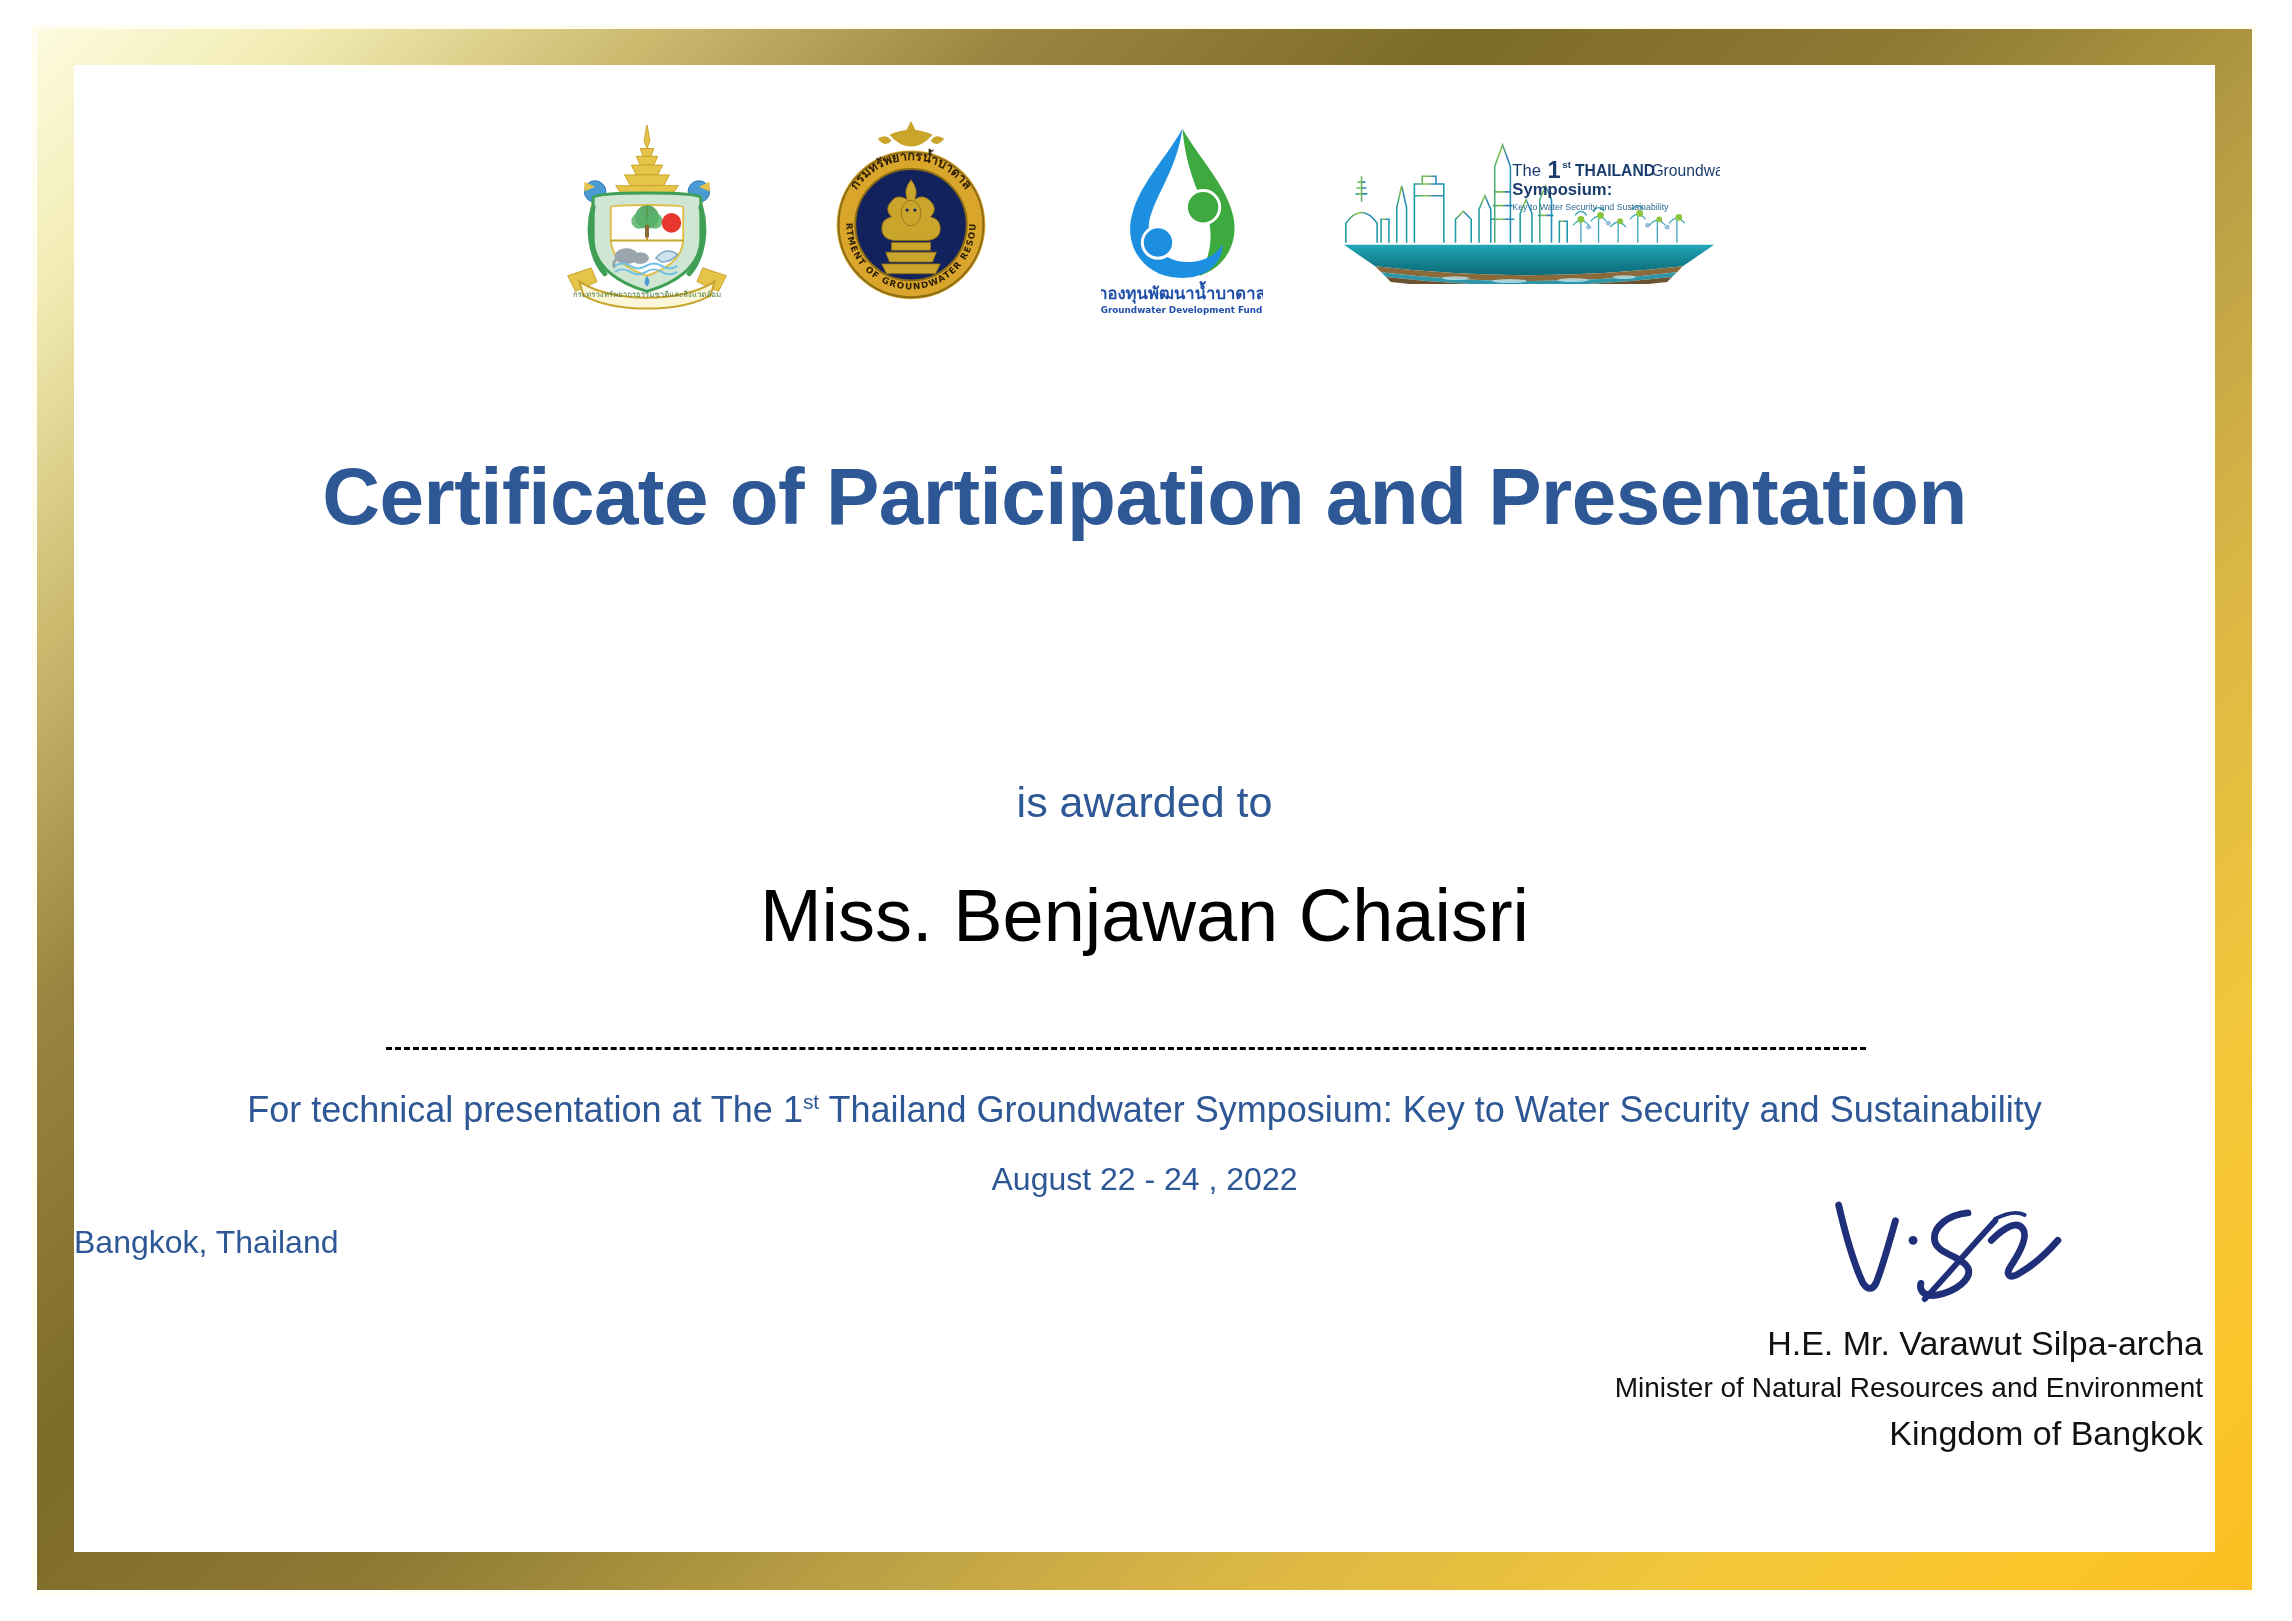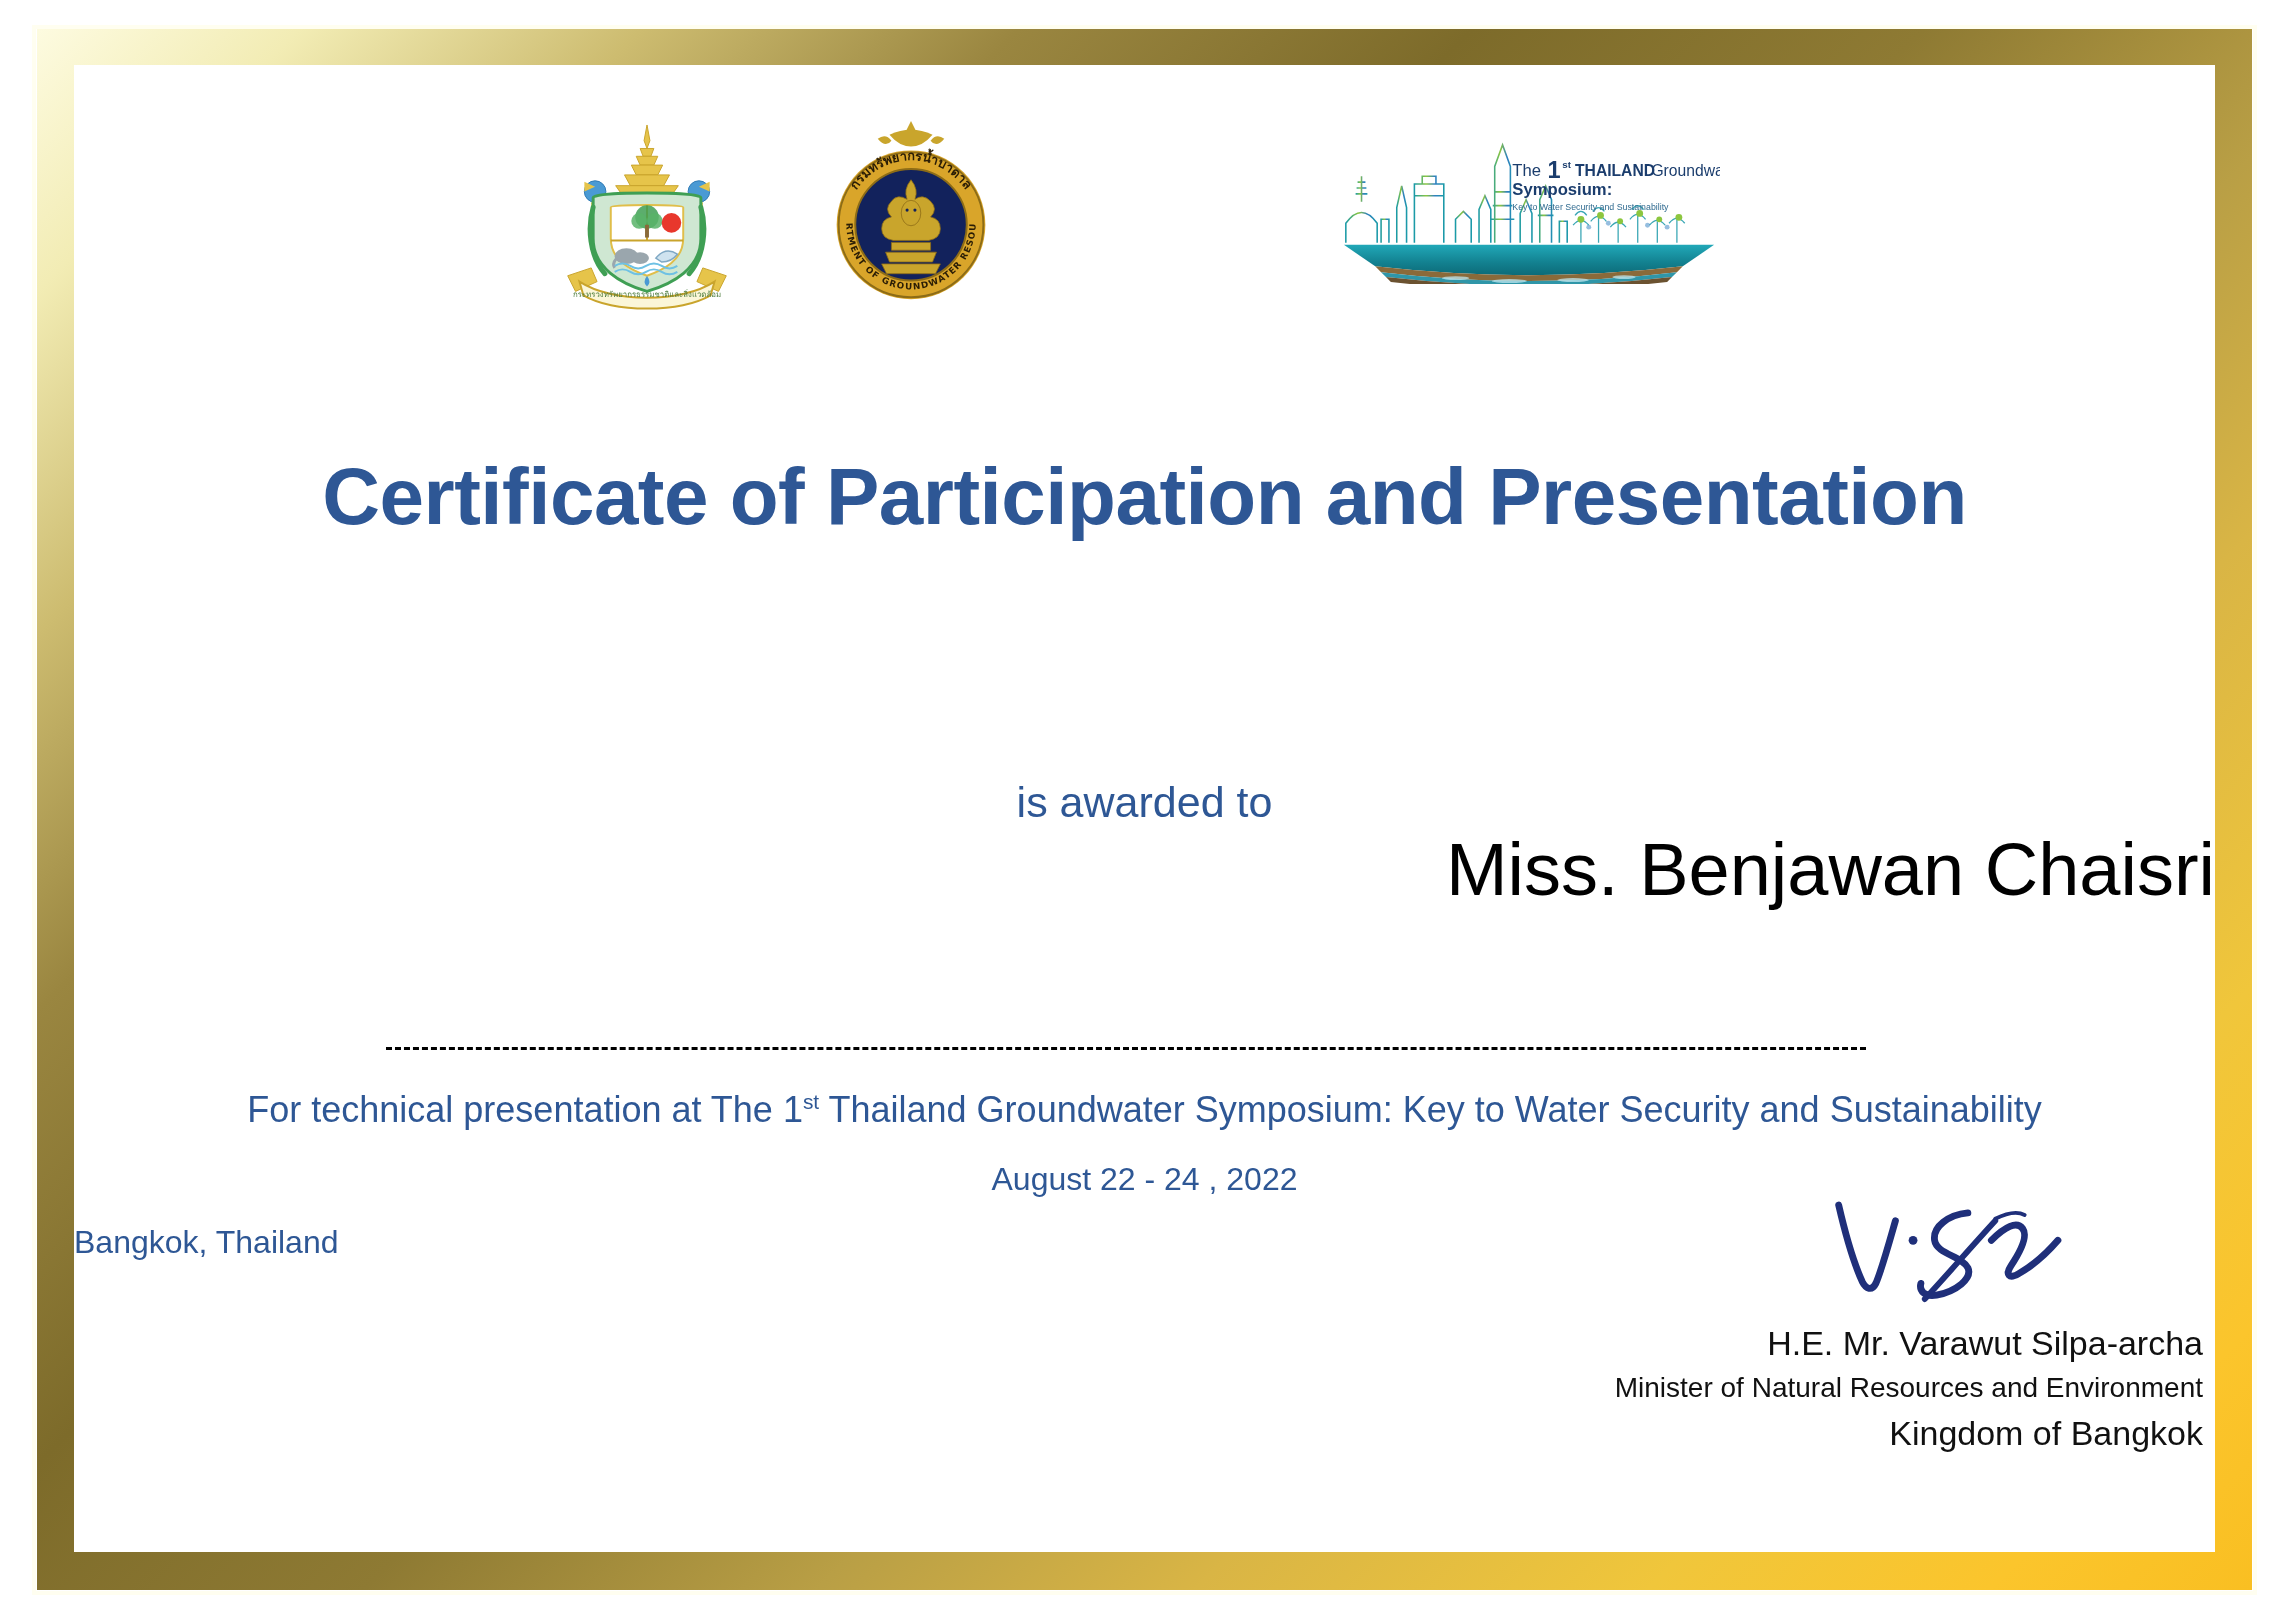--- a/index.html
+++ b/index.html
@@ -113,23 +113,23 @@
     top: 716px;
     width: 100%;
     text-align: center;
     font-size: 43px;
     color: #2e5795;
     line-height: 1;
   }
   .recipient-name {
     position: absolute;
     left: 0;
-    top: 768px;
-    width: 100%;
-    text-align: right;
+    top: 814px;
+    width: 100%;
+    text-align: center;
     font-size: 74px;
     color: #000000;
     line-height: 1;
     white-space: nowrap;
   }
   .name-rule {
     position: absolute;
     left: 312px;
     top: 982px;
     width: 1480px;
@@ -314,20 +314,40 @@
             <path d="M66 136 h52 l-4 10 h-44 z"></path>
             <path d="M62 148 h60 l-5 10 h-50 z"></path>
           </g>
           <g fill="#12225c">
             <circle cx="88" cy="93" r="1.6"></circle>
             <circle cx="96" cy="93" r="1.6"></circle>
           </g>
         </svg>
       </div>
 
+      <div class="logo logo-gdf">
+        <svg viewBox="0 0 165 205" width="162" height="201">
+
+          <path d="M83 10 C100 40 126 66 134 96 C142 126 126 152 100 160
+                   C112 140 116 114 106 92 C98 72 86 48 83 10 Z" fill="#3da93f"></path>
+
+          <path d="M83 10 C66 40 40 66 32 96 C22 130 44 160 78 162
+                   C108 164 124 146 124 128 C112 146 88 150 70 142
+                   C50 134 44 114 52 94 C60 72 78 46 83 10 Z" fill="#1d8fe0"></path>
+
+          <circle cx="104" cy="90" r="17" fill="#3da93f"></circle>
+          <circle cx="104" cy="90" r="17" fill="none" stroke="#ffffff" stroke-width="3"></circle>
+
+          <circle cx="58" cy="126" r="16" fill="#1d8fe0"></circle>
+          <circle cx="58" cy="126" r="16" fill="none" stroke="#ffffff" stroke-width="3"></circle>
+
+          <text x="82" y="184" font-family="'DejaVu Sans', sans-serif" font-size="17" fill="#1f4fa8" font-weight="bold" text-anchor="middle">กองทุนพัฒนาน้ำบาดาล</text>
+          <text x="82" y="198" font-family="'DejaVu Sans', sans-serif" font-size="9" fill="#1f4fa8" font-weight="bold" text-anchor="middle">Groundwater Development Fund</text>
+        </svg>
+      </div>
 
       <div class="logo logo-symp">
         <svg viewBox="0 0 390 150" width="382" height="147">
           <defs>
             <linearGradient id="waterGrad" x1="0" y1="0" x2="0" y2="1">
               <stop offset="0%" stop-color="#21a8b8"></stop>
               <stop offset="60%" stop-color="#12808f"></stop>
               <stop offset="100%" stop-color="#0d6b78"></stop>
             </linearGradient>
             <linearGradient id="skylineGrad" x1="0" y1="0" x2="1" y2="0">

